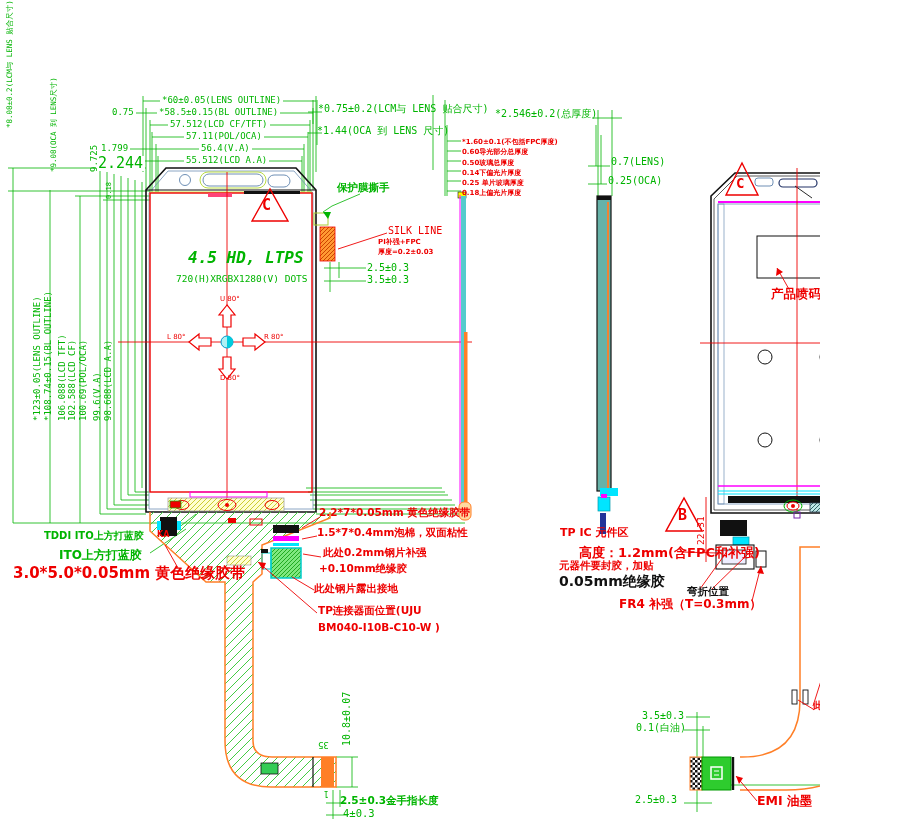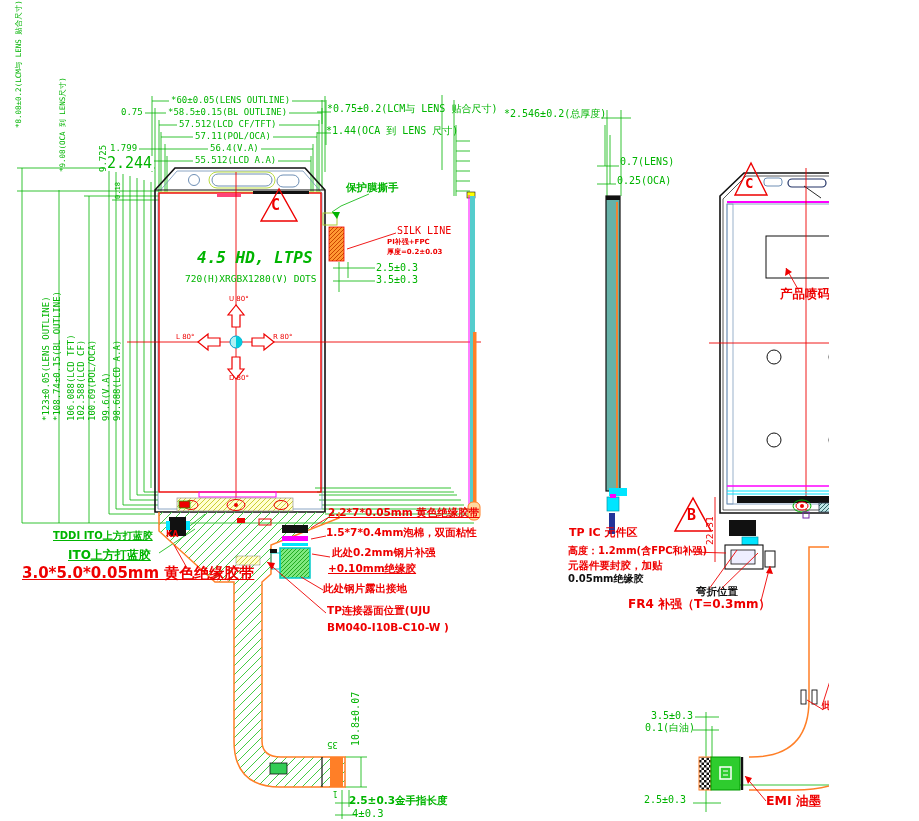--- a/index.html
+++ b/index.html
@@ -1,23 +1,23 @@
 <!DOCTYPE html>
 <html><head>
 <meta charset="utf-8">
 <style>
   html,body{margin:0;padding:0;background:#fff;}
   #canvas{position:relative;width:820px;height:821px;background:#fff;overflow:hidden;
-          font-family:"DejaVu Sans Mono","DejaVu Sans",sans-serif;margin-left:9px;}
+          font-family:"DejaVu Sans Mono","DejaVu Sans",sans-serif;}
   #canvas svg{position:absolute;left:0;top:0;}
   .lbl{position:absolute;white-space:nowrap;line-height:1;}
   .sans{font-family:"DejaVu Sans","Liberation Sans",sans-serif;}
   .g{color:#00b400;} .r{color:#ee0000;} .k{color:#111;}
   .b{font-weight:bold;}
-  .u{text-decoration:underline;}
+  .u{}
   .bg{background:#fff;padding:0 2px;}
   .rot{transform:rotate(-90deg);transform-origin:0 0;}
   .r180{transform:rotate(180deg);transform-origin:center;}
 </style>
 </head>
 <body>
 
 <div id="canvas">
 
 <svg width="919" height="821" viewBox="0 0 919 821">
@@ -340,20 +340,28 @@
 <span class="lbl g bg" style="left:184px;top:132px;font-size:9px;">57.11(POL/OCA)</span>
 <span class="lbl g bg" style="left:199px;top:144px;font-size:9px;">56.4(V.A)</span>
 <span class="lbl g bg" style="left:184px;top:156px;font-size:9px;">55.512(LCD A.A)</span>
 <span class="lbl g bg" style="left:110px;top:108px;font-size:9px;">0.75</span>
 <span class="lbl g bg" style="left:99px;top:144px;font-size:9px;">1.799</span>
 <span class="lbl g bg" style="left:96px;top:156px;font-size:15px;">2.244</span>
 <span class="lbl g" style="left:318px;top:104px;font-size:10px;">*0.75±0.2(LCM与 LENS 贴合尺寸)</span>
 <span class="lbl g" style="left:317px;top:126px;font-size:10px;">*1.44(OCA 到 LENS 尺寸)</span>
 <span class="lbl g" style="left:495px;top:109px;font-size:10px;">*2.546±0.2(总厚度)</span>
 
+<div class="lbl sans" style="left:462px;top:137px;font-size:7px;color:#ee0000;font-weight:bold;line-height:10.3px;">
+  <div>*1.60±0.1(不包括FPC厚度)</div>
+  <div>0.60导光部分总厚度</div>
+  <div>0.50玻璃总厚度</div>
+  <div>0.14下偏光片厚度</div>
+  <div>0.25 单片玻璃厚度</div>
+  <div>0.18上偏光片厚度</div>
+</div>
 <span class="lbl g" style="left:611px;top:157px;font-size:10px;">0.7(LENS)</span>
 <span class="lbl g" style="left:608px;top:176px;font-size:10px;">0.25(OCA)</span>
 
 <span class="lbl g b sans" style="left:337px;top:182px;font-size:10.5px;">保护膜撕手</span>
 <span class="lbl r" style="left:388px;top:226px;font-size:10px;">SILK LINE</span>
 <span class="lbl r b sans" style="left:378px;top:239px;font-size:7px;">PI补强+FPC</span>
 <span class="lbl r b sans" style="left:378px;top:249px;font-size:7px;">厚度=0.2±0.03</span>
 <span class="lbl g" style="left:367px;top:263px;font-size:10px;">2.5±0.3</span>
 <span class="lbl g" style="left:367px;top:275px;font-size:10px;">3.5±0.3</span>
 
@@ -393,23 +401,23 @@
 <span class="lbl g rot" style="left:342px;top:746px;font-size:10px;">10.8±0.07</span>
 <span class="lbl g r180" style="left:318px;top:740px;font-size:9px;">35</span>
 <span class="lbl g r180" style="left:324px;top:789px;font-size:8px;">1</span>
 <span class="lbl g b sans" style="left:340px;top:795px;font-size:10.5px;">2.5±0.3金手指长度</span>
 <span class="lbl g" style="left:343px;top:808px;font-size:10.5px;">4±0.3</span>
 
 <span class="lbl r b" style="left:736px;top:176px;font-size:14px;">C</span>
 <span class="lbl r b sans" style="left:771px;top:288px;font-size:12.5px;">产品喷码处</span>
 <span class="lbl r b" style="left:678px;top:508px;font-size:15px;">B</span>
 <span class="lbl r b sans" style="left:560px;top:527px;font-size:11px;">TP IC 元件区</span>
-<span class="lbl r b sans" style="left:559px;top:546px;font-size:10px;">高度：1.2mm(含FPC和补强)</span>
+<span class="lbl r b sans" style="left:579px;top:546px;font-size:13px;">高度：1.2mm(含FPC和补强)</span>
 <span class="lbl r b sans" style="left:559px;top:560px;font-size:10.5px;">元器件要封胶，加贴</span>
-<span class="lbl k b sans" style="left:559px;top:574px;font-size:10px;">0.05mm绝缘胶</span>
+<span class="lbl k b sans" style="left:559px;top:574px;font-size:14px;">0.05mm绝缘胶</span>
 <span class="lbl k b sans" style="left:687px;top:586px;font-size:10.5px;">弯折位置</span>
 <span class="lbl r b sans" style="left:619px;top:598px;font-size:12px;">FR4 补强（T=0.3mm）</span>
 <span class="lbl r b sans" style="left:813px;top:701px;font-size:10px;">此区域需要露实心铜</span>
 <span class="lbl r b sans" style="left:757px;top:795px;font-size:12.5px;">EMI 油墨</span>
 <span class="lbl rot" style="left:696px;top:545px;font-size:9.5px;color:#ee0000;">22.31</span>
 <span class="lbl g rot" style="left:886px;top:545px;font-size:10px;">15.092</span>
 <span class="lbl g rot" style="left:897px;top:676px;font-size:10px;">98.739</span>
 <span class="lbl g" style="left:642px;top:711px;font-size:10px;">3.5±0.3</span>
 <span class="lbl g" style="left:636px;top:723px;font-size:10px;">0.1(白油)</span>
 <span class="lbl g" style="left:635px;top:795px;font-size:10px;">2.5±0.3</span>

